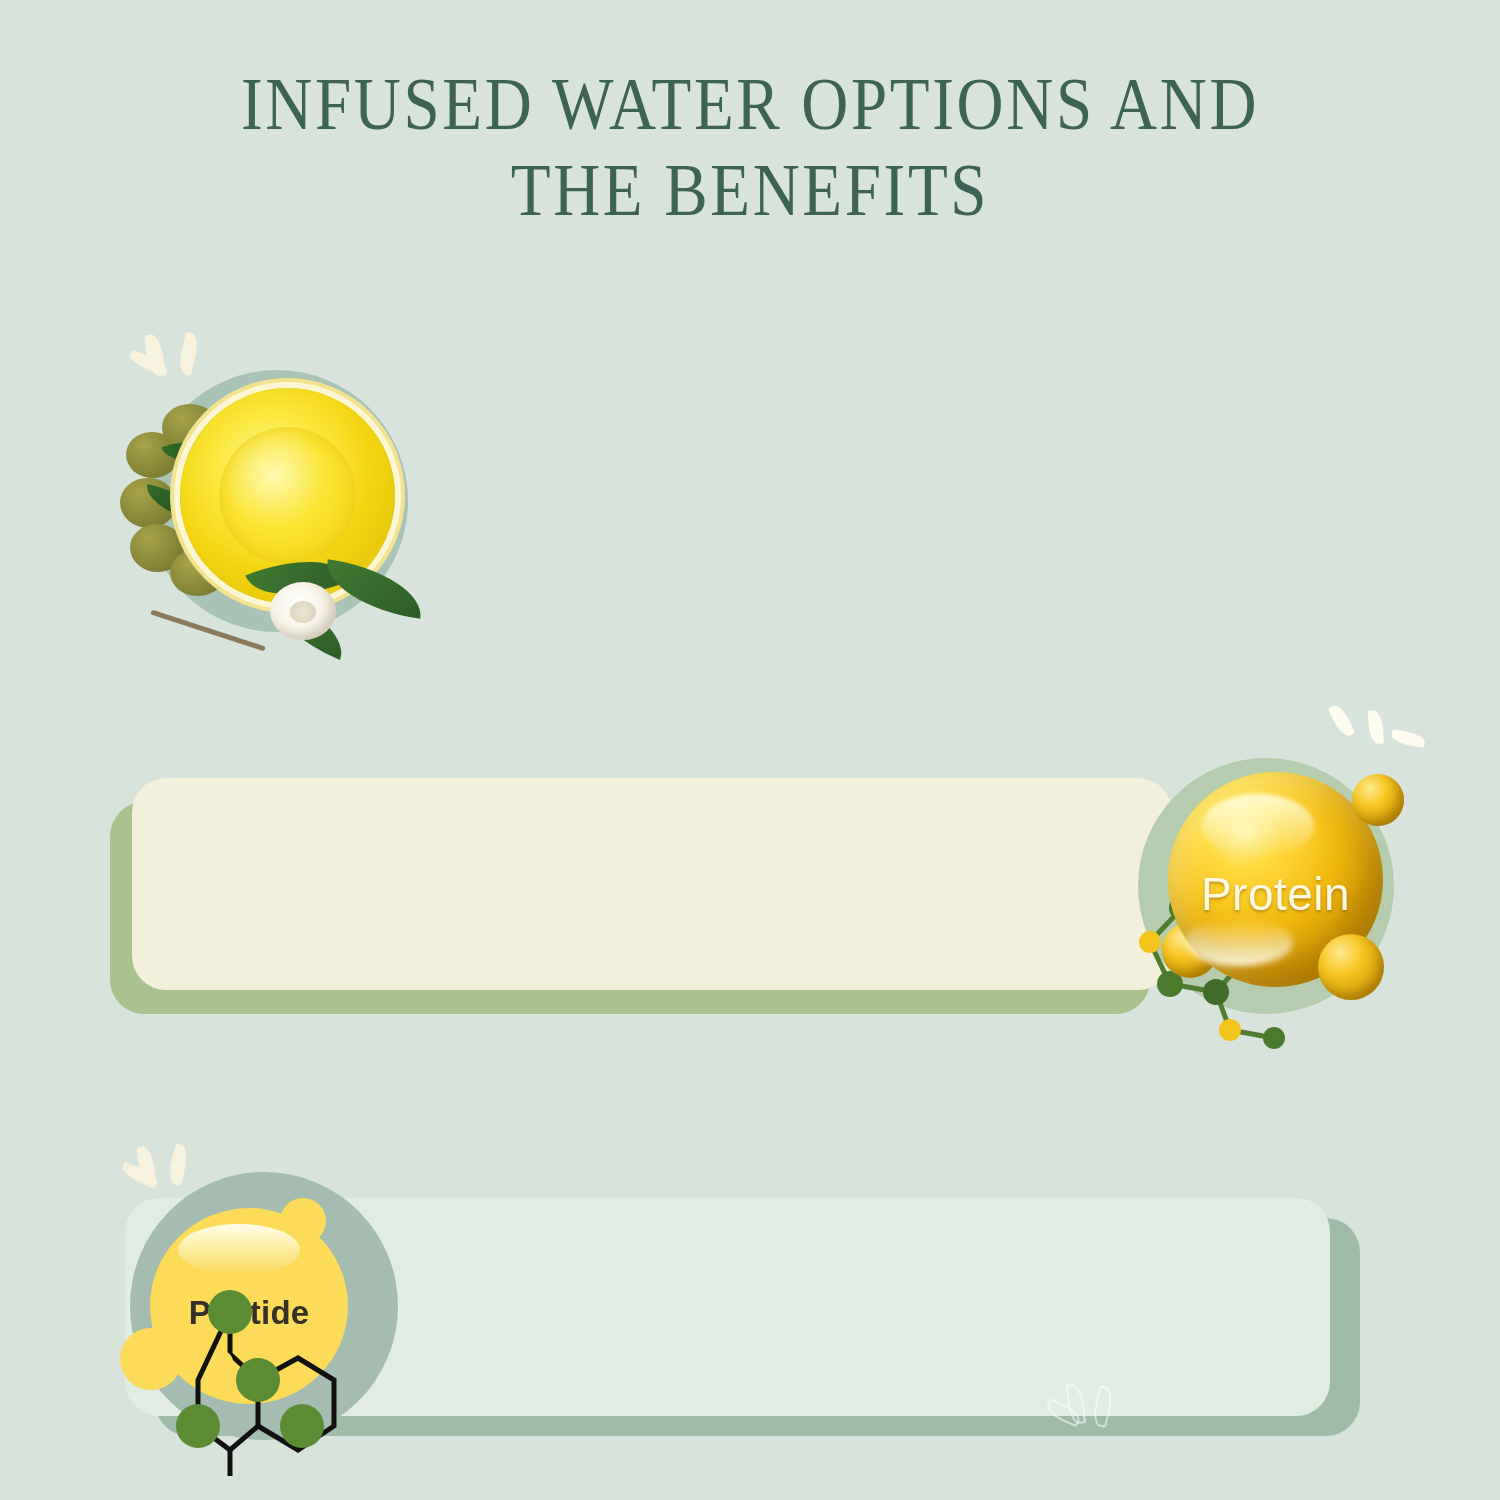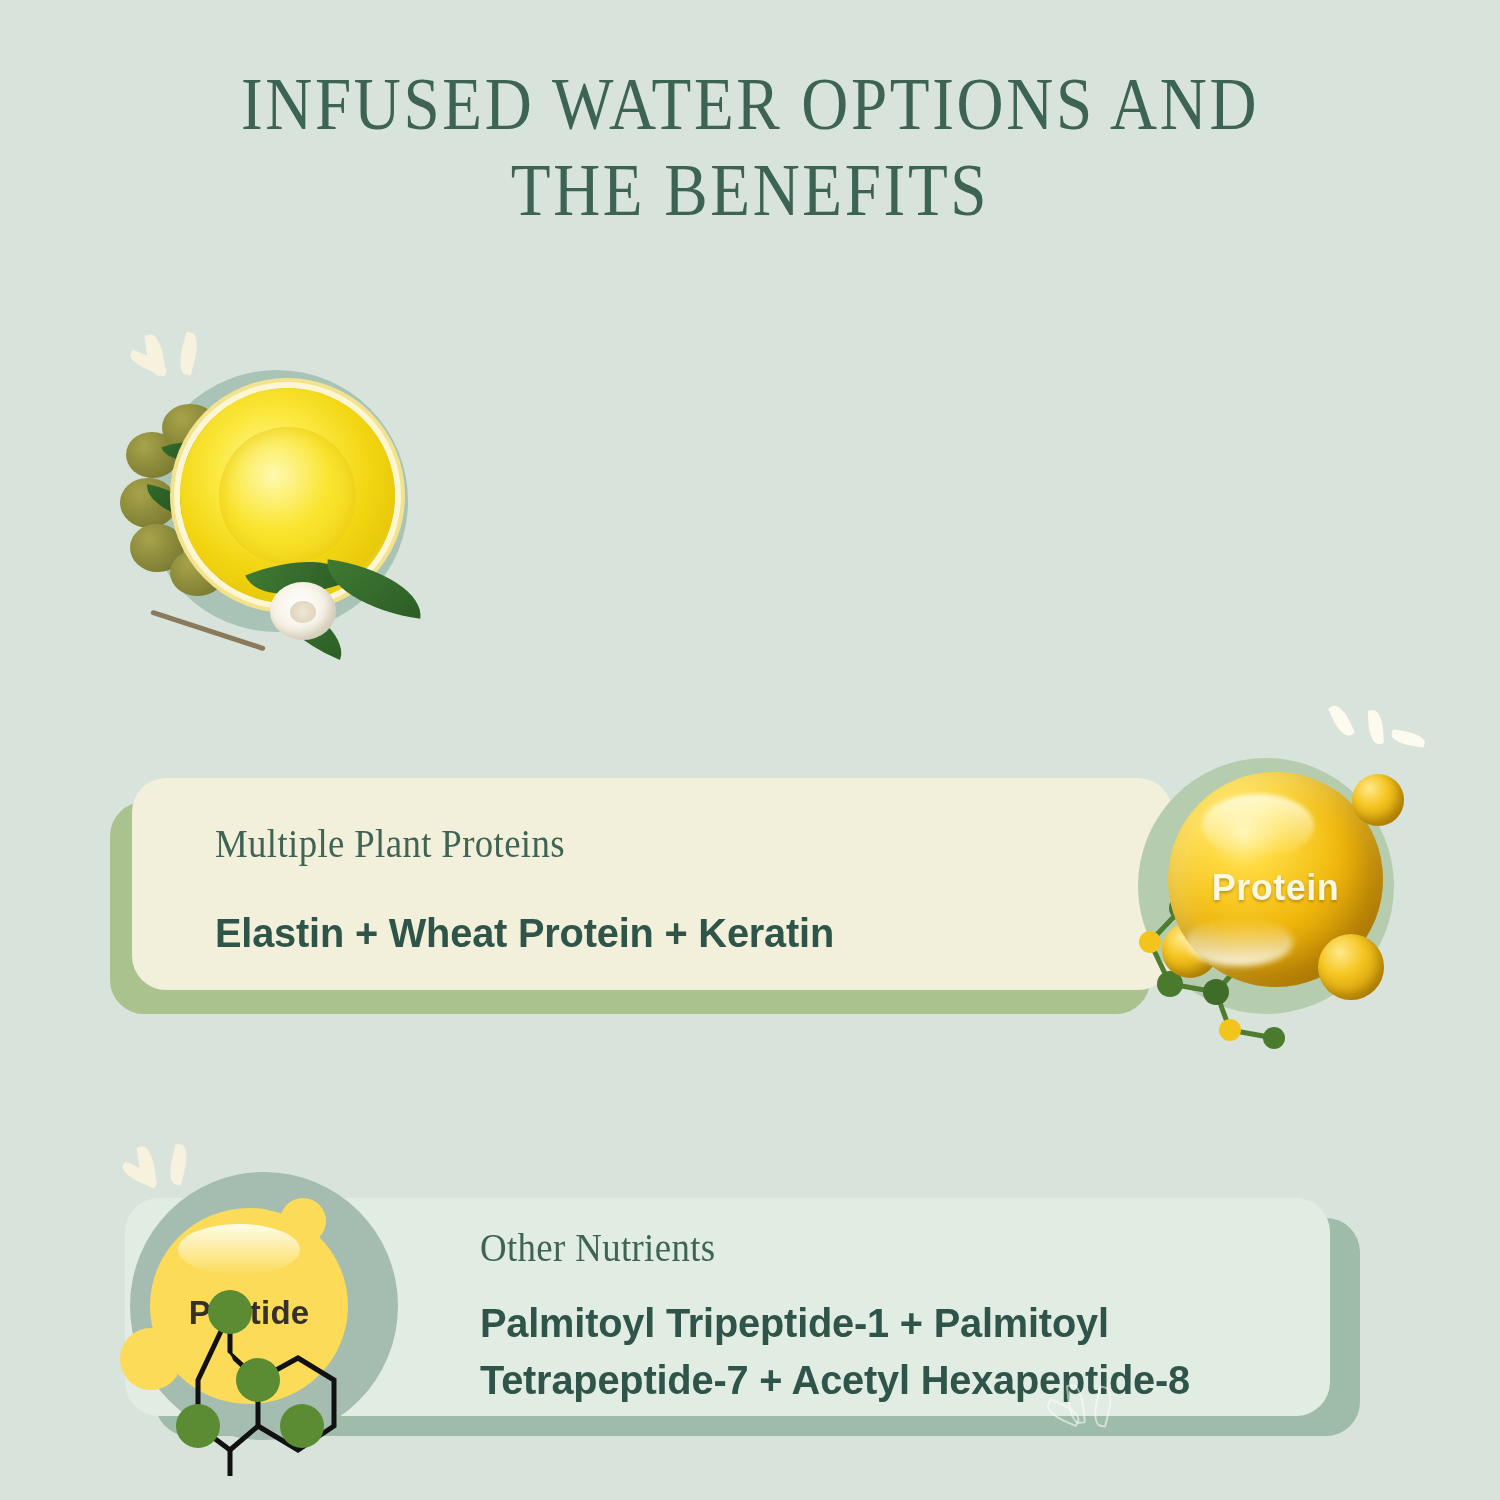--- a/index.html
+++ b/index.html
@@ -137,21 +137,21 @@
     background:linear-gradient(180deg,rgba(255,255,230,.85),rgba(255,255,200,0));
     filter:blur(2px);
   }
   .sphere-big .gloss2{
     position:absolute;left:8%;bottom:10%;width:50%;height:22%;border-radius:50%;
     background:linear-gradient(0deg,rgba(255,255,245,.9),rgba(255,255,245,0));
     filter:blur(3px);
   }
   .protein-label{
     position:absolute;left:0;right:0;top:44%;text-align:center;
-    font-family:"Liberation Sans",sans-serif;font-weight:bold;font-size:36px;
+    font-family:"Liberation Sans",sans-serif;font-weight:normal;font-size:46px;
     color:#fdf8e2;text-shadow:0 2px 3px rgba(120,80,0,.45);letter-spacing:.5px;
   }
   .sphere-sm{
     position:absolute;border-radius:50%;
     background:radial-gradient(circle at 34% 28%, #ffe98c 0%, #f5c521 35%, #d09c07 75%, #a87404 100%);
     box-shadow:inset -5px -6px 10px rgba(120,80,0,.4);
   }
   .molecule{position:absolute;}
 
   
@@ -210,24 +210,20 @@
 
   <div class="sparkle" style="left:118px;top:322px;width:90px;height:62px;">
     <div class="spk" style="left:8px;top:34px;width:40px;height:13px;transform:rotate(22deg);"></div>
     <div class="spk" style="left:32px;top:12px;width:16px;height:42px;transform:rotate(-8deg);"></div>
     <div class="spk" style="left:58px;top:10px;width:15px;height:42px;transform:rotate(14deg);"></div>
   </div>
 
   <div class="card-wrap" id="card2-wrap">
     <div class="card-shadow"></div>
     <div class="card"></div>
-    <div class="card-inner">
-      <div class="kicker">Multiple Plant Proteins</div>
-      <div class="body-bold">Elastin + Wheat Protein + Keratin</div>
-    </div>
   </div>
 
   <div class="art" id="art-protein">
     <div class="disc"></div>
 
     <svg class="molecule" width="330" height="320" style="left:0;top:0;">
       <g stroke="#4f7c2e" stroke-width="5" fill="none">
         <path d="M40,212 L72,178 L118,186 L136,228 L106,262 L60,254 Z"></path>
         <path d="M118,186 L160,166 L192,196"></path>
         <path d="M136,228 L182,240 L212,216"></path>
@@ -257,24 +253,20 @@
 
   <div class="sparkle" style="left:1338px;top:696px;width:96px;height:66px;">
     <div class="spk white" style="left:4px;top:6px;width:14px;height:34px;transform:rotate(-26deg);"></div>
     <div class="spk white" style="left:32px;top:14px;width:14px;height:34px;transform:rotate(-4deg);"></div>
     <div class="spk white" style="left:52px;top:36px;width:34px;height:13px;transform:rotate(10deg);"></div>
   </div>
 
   <div class="card-wrap" id="card3-wrap">
     <div class="card-shadow"></div>
     <div class="card"></div>
-    <div class="card-inner">
-      <div class="kicker">Other Nutrients</div>
-      <div class="body-bold">Palmitoyl Tripeptide-1 + Palmitoyl Tetrapeptide-7 + Acetyl Hexapeptide-8</div>
-    </div>
   </div>
 
   <div class="art" id="art-peptide">
     <div class="disc"></div>
     <div class="pept-dot" style="left:168px;top:40px;width:46px;height:46px;"></div>
     <div class="pept-dot" style="left:8px;top:170px;width:62px;height:62px;"></div>
     <div class="pept-main">
       <div class="gloss"></div>
       <div class="peptide-label">Peptide</div>
     </div>

